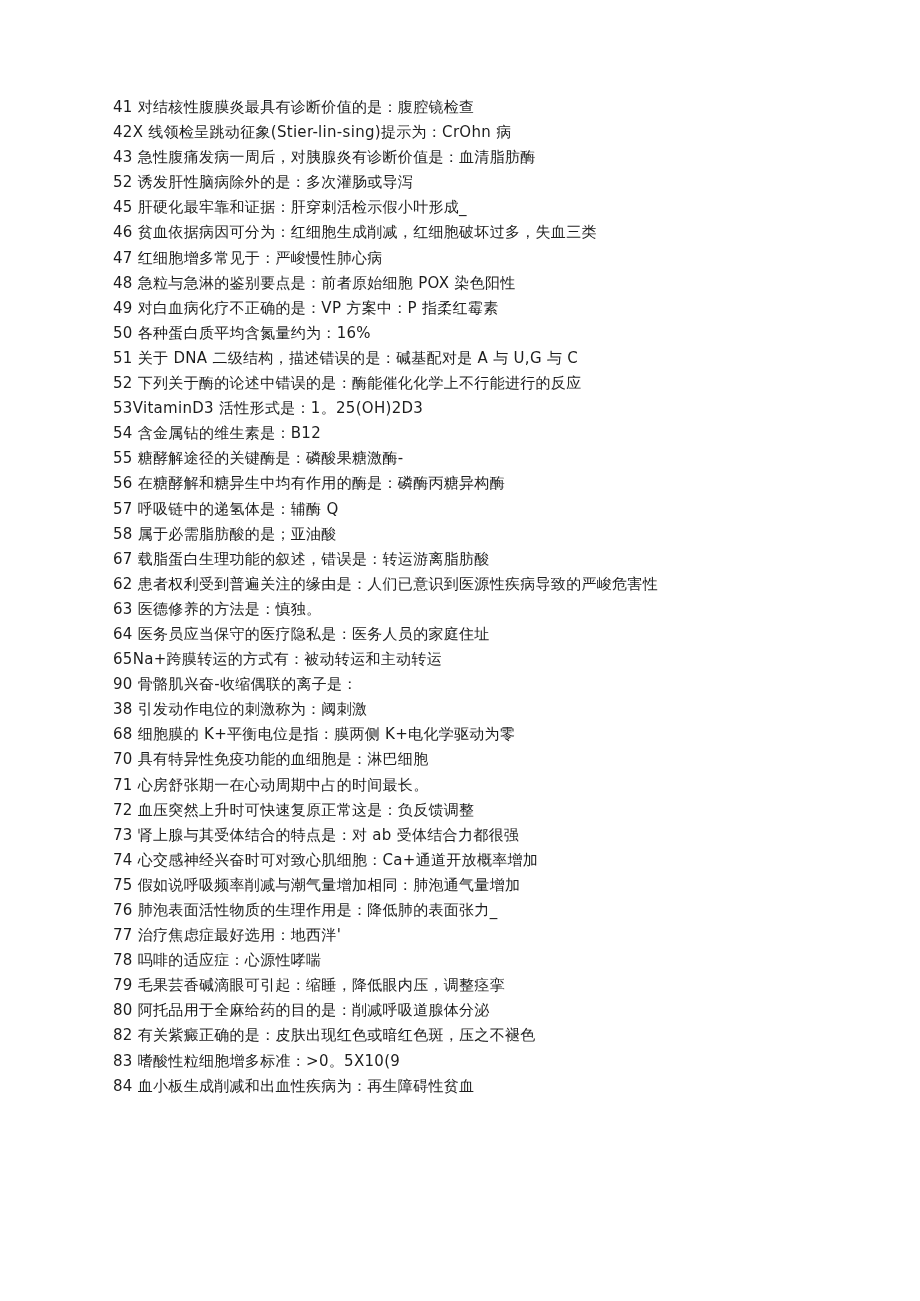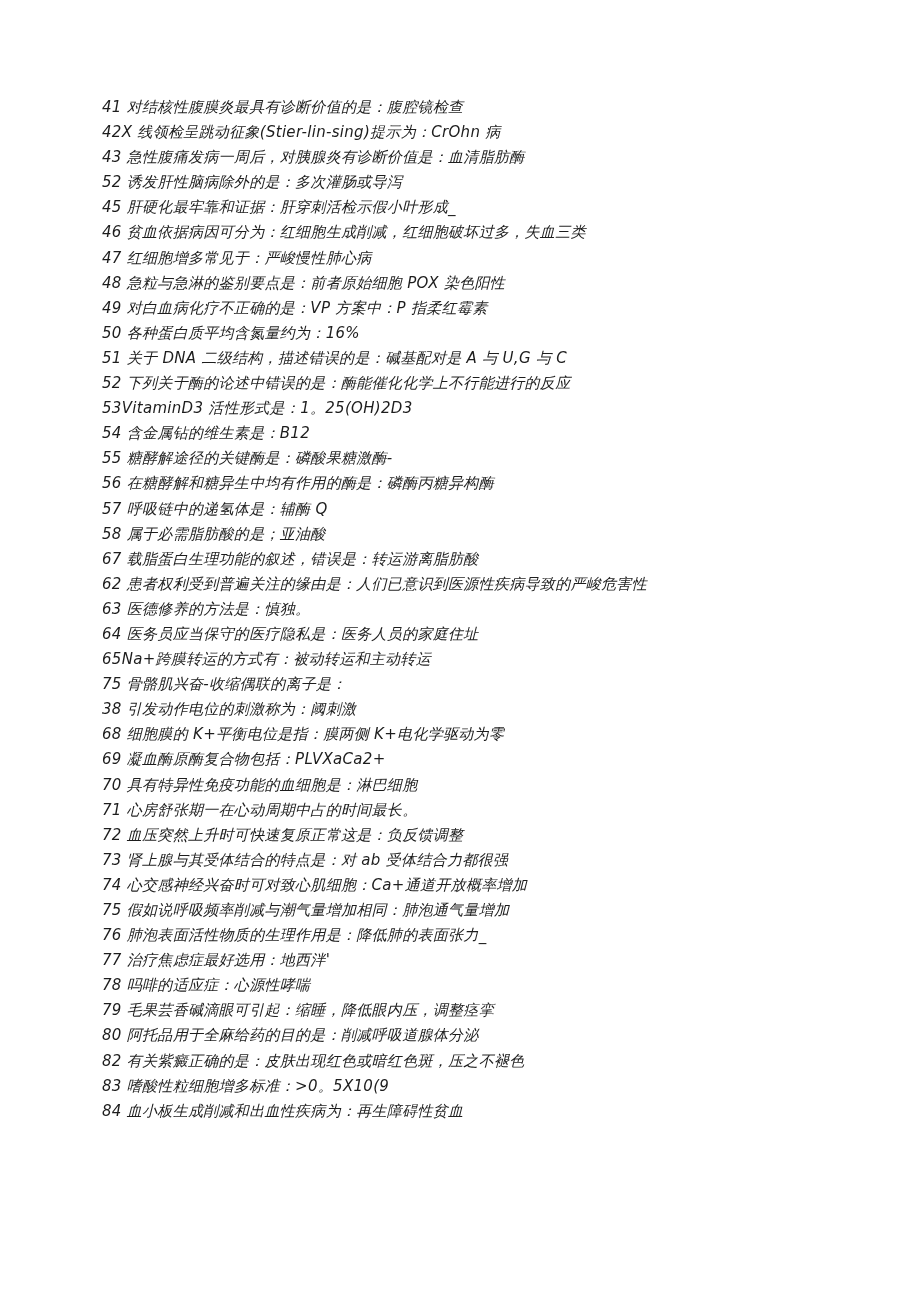--- a/index.html
+++ b/index.html
@@ -10,24 +10,23 @@
   .page {
     position: relative;
     width: 920px;
     height: 1301px;
     background: #ffffff;
     overflow: hidden;
     font-family: "DejaVu Sans", sans-serif;
   }
   .content {
     position: absolute;
-    left: 102px;
+    left: 113px;
     top: 95px;
     width: 730px;
-    font-style: italic;
   }
   .line {
     font-size: 15px;
     line-height: 25.1px;
     height: 25.1px;
     color: #1d1d1d;
     white-space: nowrap;
     letter-spacing: 0.3px;
     font-family: "DejaVu Sans", sans-serif;
   }
@@ -53,24 +52,23 @@
       <div class="line">54 含金属钻的维生素是：B12</div>
       <div class="line">55 糖酵解途径的关键酶是：磷酸果糖激酶-</div>
       <div class="line">56 在糖酵解和糖异生中均有作用的酶是：磷酶丙糖异构酶</div>
       <div class="line">57 呼吸链中的递氢体是：辅酶 Q</div>
       <div class="line">58 属于必需脂肪酸的是；亚油酸</div>
       <div class="line">67 载脂蛋白生理功能的叙述，错误是：转运游离脂肪酸</div>
       <div class="line">62 患者权利受到普遍关注的缘由是：人们已意识到医源性疾病导致的严峻危害性</div>
       <div class="line">63 医德修养的方法是：慎独。</div>
       <div class="line">64 医务员应当保守的医疗隐私是：医务人员的家庭住址</div>
       <div class="line">65Na+跨膜转运的方式有：被动转运和主动转运</div>
-      <div class="line">75 骨骼肌兴奋-收缩偶联的离子是：</div>
+      <div class="line">90 骨骼肌兴奋-收缩偶联的离子是：</div>
       <div class="line">38 引发动作电位的刺激称为：阈刺激</div>
       <div class="line">68 细胞膜的 K+平衡电位是指：膜两侧 K+电化学驱动为零</div>
-      <div class="line">69 凝血酶原酶复合物包括：PLVXaCa2+</div>
       <div class="line">70 具有特异性免疫功能的血细胞是：淋巴细胞</div>
       <div class="line">71 心房舒张期一在心动周期中占的时间最长。</div>
       <div class="line">72 血压突然上升时可快速复原正常这是：负反馈调整</div>
       <div class="line">73 肾上腺与其受体结合的特点是：对 ab 受体结合力都很强</div>
       <div class="line">74 心交感神经兴奋时可对致心肌细胞：Ca+通道开放概率增加</div>
       <div class="line">75 假如说呼吸频率削减与潮气量增加相同：肺泡通气量增加</div>
       <div class="line">76 肺泡表面活性物质的生理作用是：降低肺的表面张力_</div>
       <div class="line">77 治疗焦虑症最好选用：地西泮'</div>
       <div class="line">78 吗啡的适应症：心源性哮喘</div>
       <div class="line">79 毛果芸香碱滴眼可引起：缩睡，降低眼内压，调整痉挛</div>

